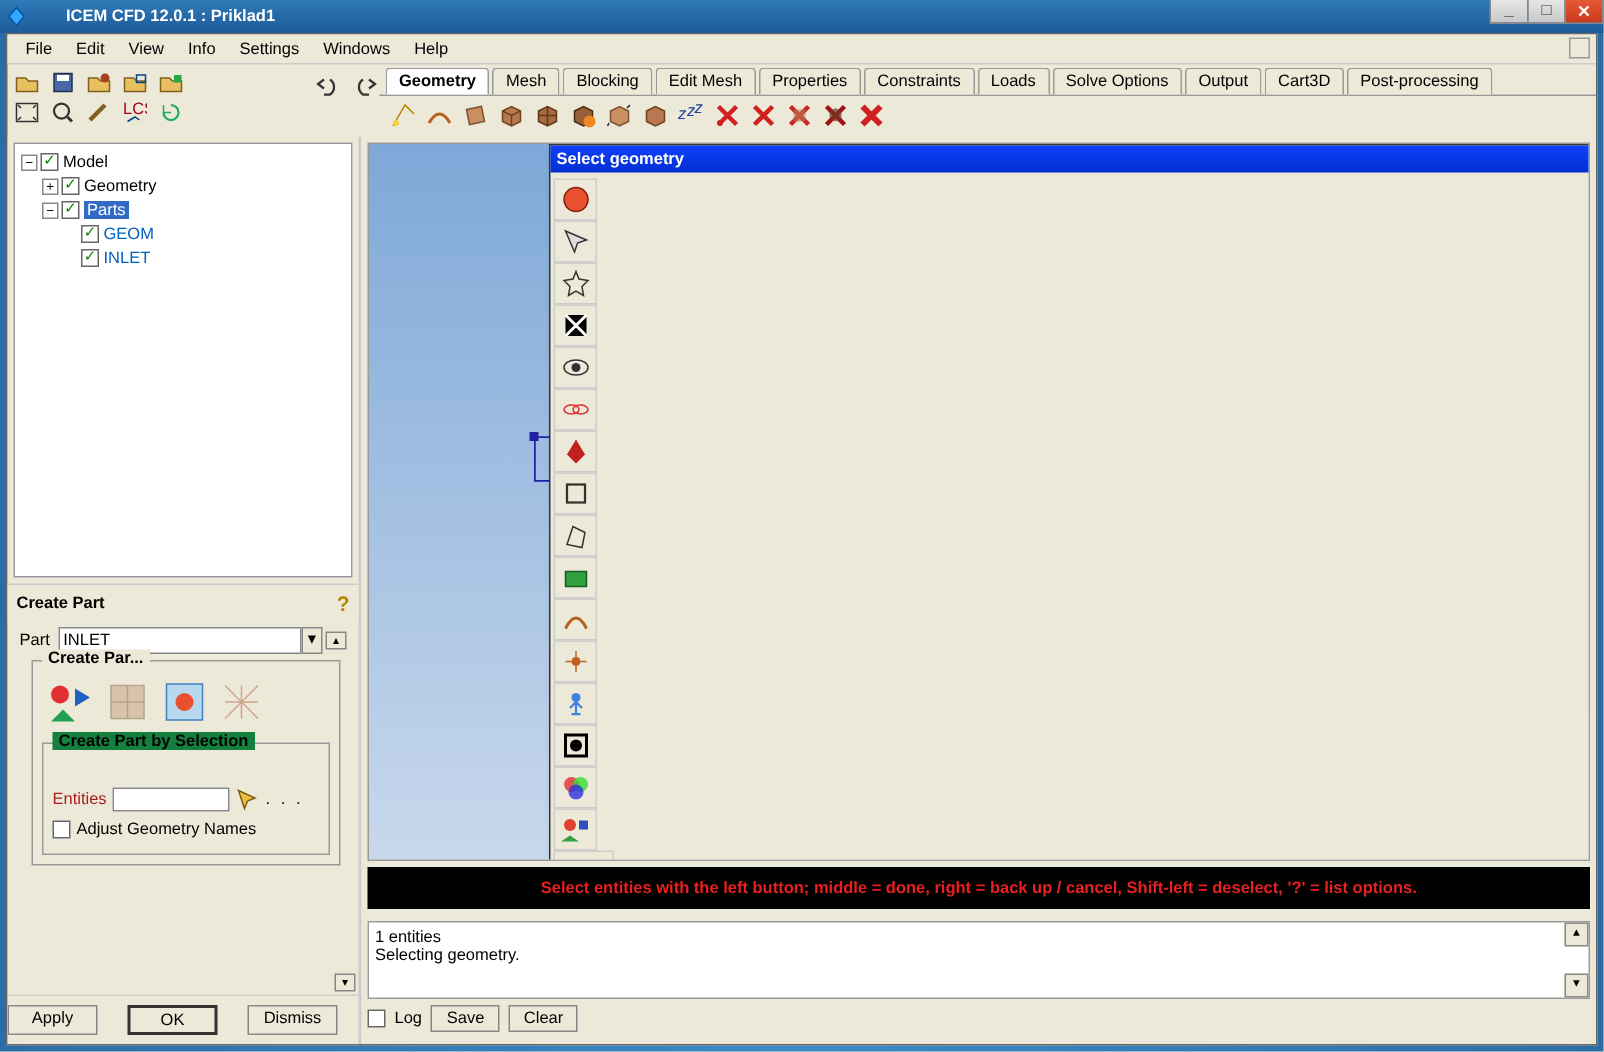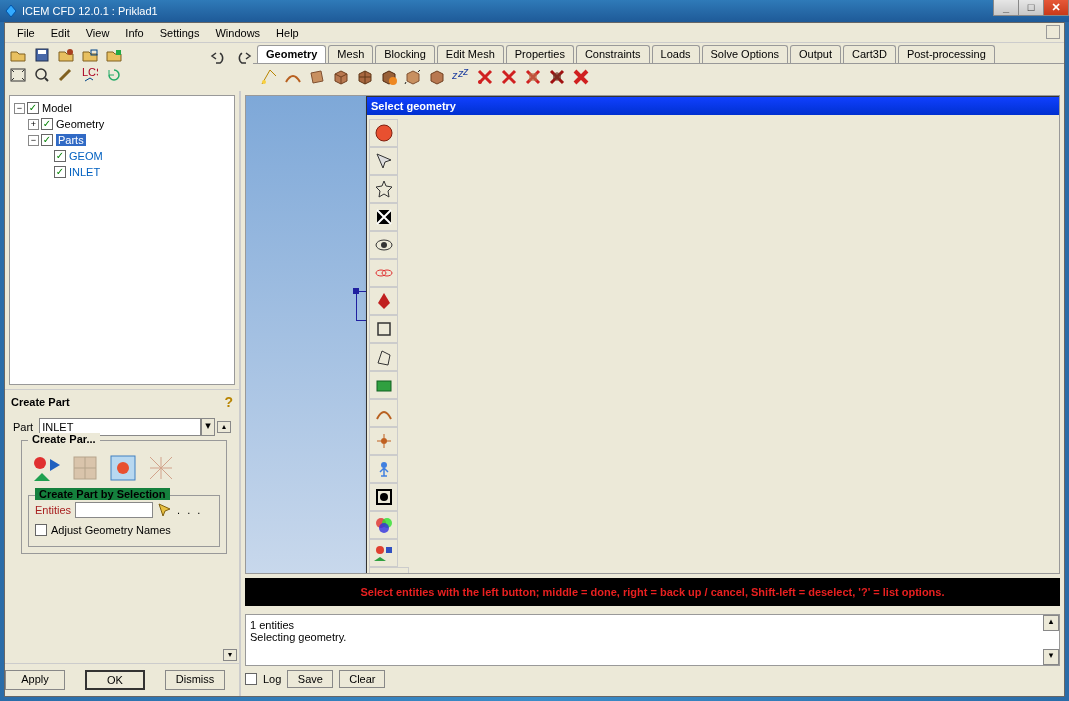--- a/index.html
+++ b/index.html
@@ -1,20 +1,20 @@
 <!DOCTYPE html>
 <html><head>
 <meta charset="utf-8">
 <style>
 * { box-sizing: border-box; margin: 0; padding: 0; font-family: Tahoma, Arial, sans-serif; font-size: 11px; }
 body { width: 1069px; height: 701px; overflow: hidden; background: linear-gradient(to right, #2a6ca8, #3a8cc8, #2a6ca8); position: relative; }
 
 .title-bar { height: 22px; background: linear-gradient(to bottom, #2f7ab8, #1e5a98); display: flex; align-items: center; padding: 0 4px; color: #fff; position: relative; }
 .title-bar .app-icon { width: 14px; height: 14px; margin-right: 4px; }
-.title-bar .title-text { flex: 1; font-weight: normal; }
+.title-bar .title-text { flex: 1; font-weight: bold; margin-left: 22px; }
 .win-controls { position: absolute; right: 0; top: -2px; display: flex; }
 .win-btn { width: 26px; height: 18px; border: 1px solid #888; display: flex; align-items: center; justify-content: center; font-weight: bold; margin-left: -1px; }
 .win-btn.min { background: linear-gradient(#e8e8e8,#c8c8c8); color:#333; }
 .win-btn.max { background: linear-gradient(#e8e8e8,#c8c8c8); color:#333; }
 .win-btn.close { background: linear-gradient(#e85a3a,#c83a1a); color:#fff; }
 
 .app-window { position: absolute; left: 4px; top: 22px; right: 4px; bottom: 4px; background: #ece9d8; border: 1px solid #666; display: flex; flex-direction: column; }
 
 .menu-bar { height: 20px; background: #ece9d8; display: flex; align-items: center; padding: 0 4px; border-bottom: 1px solid #ccc; position: relative; }
 .menu-bar .menu-item { padding: 2px 8px; cursor: default; }
@@ -50,21 +50,21 @@
 .scroll-updown div { width:14px; height:12px; border:1px solid #888; background:#ece9d8; font-size:8px; text-align:center; line-height:10px;}
 
 .fieldset { border: 1px solid #999; margin: 4px 4px 4px 8px; padding: 6px; position:relative; }
 .fieldset .legend { position: absolute; top: -8px; left: 6px; background: #ece9d8; padding: 0 4px; font-weight: bold; }
 
 .big-icons { display: flex; gap: 4px; margin: 4px 0 10px 2px; }
 .big-icon { width: 34px; height: 34px; border: 1px solid transparent; display:flex; align-items:center; justify-content:center; }
 
 .inner-fieldset { border: 1px solid #999; padding: 6px 6px 10px 6px; position:relative; margin-top:6px;}
 .inner-fieldset .legend2 { position:absolute; top:-8px; left:6px; background:#15803d; padding:0 4px; font-weight:bold;}
-.entities-row { display:flex; align-items:center; gap:4px; margin-bottom:6px;}
+.entities-row { display:flex; align-items:center; gap:4px; margin-bottom:6px;margin-top:23px;}
 .entities-row .lbl { color:#a82020;}
 .entities-input { width:78px; height:16px; border:1px solid #888; background:#fff;}
 .pick-icon { width:16px; height:16px; }
 .dots { letter-spacing:2px;}
 
 .checkbox-row { display:flex; align-items:center; gap:4px;}
 .cb { width:12px; height:12px; border:1px solid #666; background:#fff;}
 
 .bottom-buttons { display:flex; gap:20px; padding:6px 0; border-top:1px solid #ccc; }
 .btn { padding: 2px 0; width: 60px; border: 1px solid #888; background:#ece9d8; text-align:center; cursor:default;}

